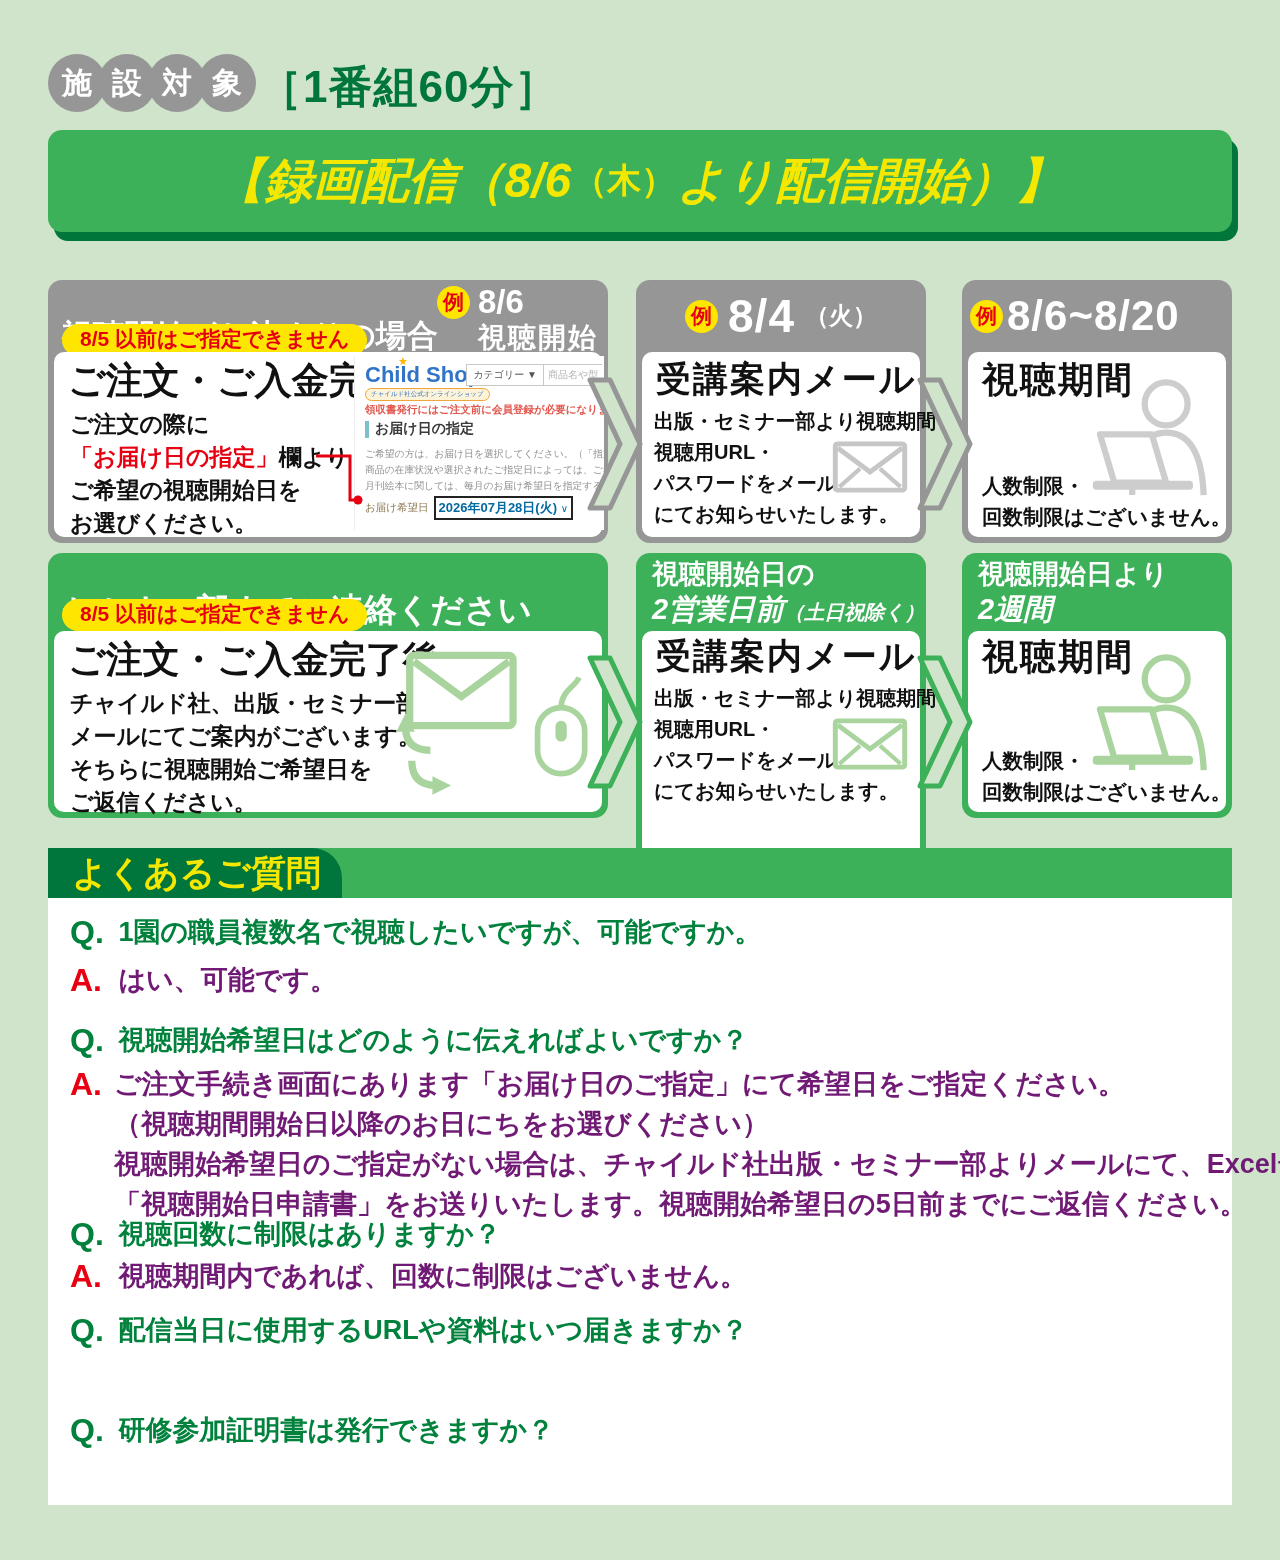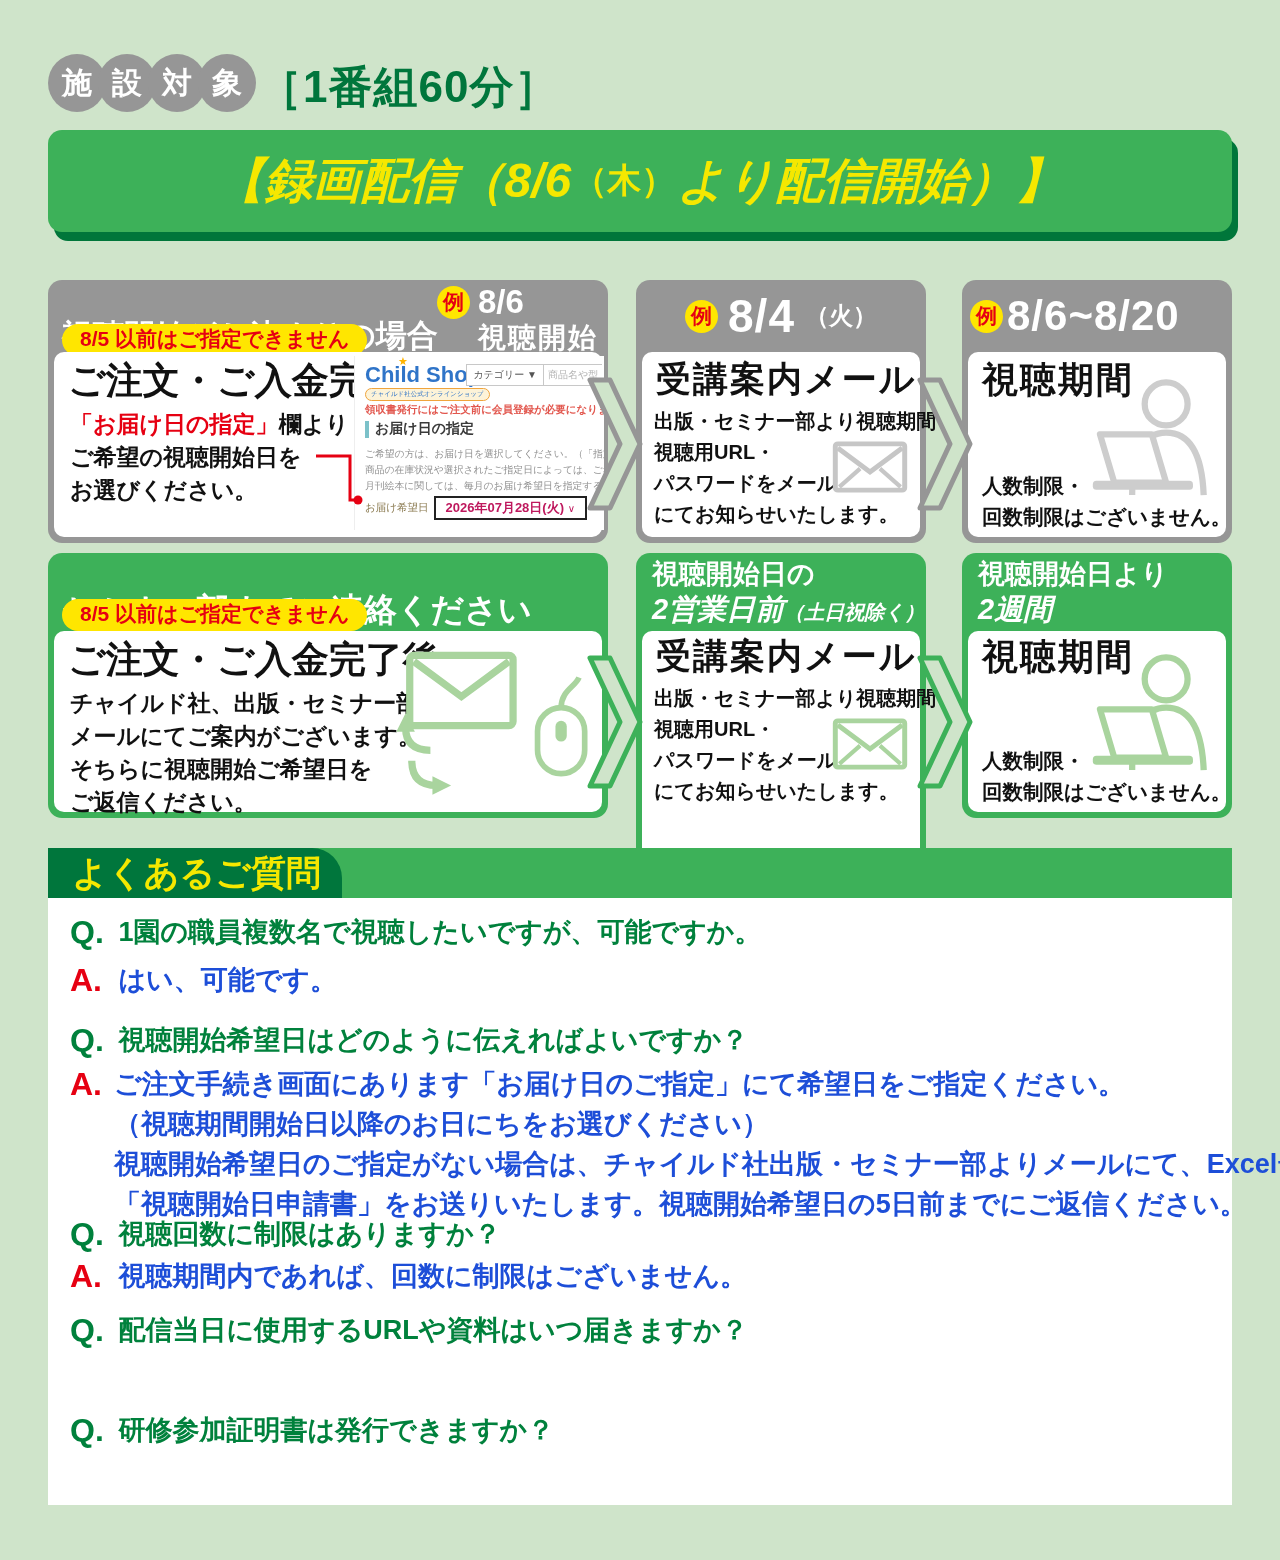--- a/index.html
+++ b/index.html
@@ -59,34 +59,34 @@
   .shop-cat{border:1px solid #c8c8c8;color:#555;padding:3px 6px;background:#fff;white-space:nowrap;}
   .shop-input{border-top:1px solid #c8c8c8;border-bottom:1px solid #c8c8c8;color:#b3b3b3;padding:3px 4px;
     width:50px;overflow:hidden;white-space:nowrap;}
   .shop-notice{position:absolute;left:10px;top:47px;font-size:10.5px;color:#e2574e;font-weight:600;white-space:nowrap;}
   .shop-section{position:absolute;left:10px;top:64px;display:flex;align-items:center;gap:6px;}
   .shop-section .bar{width:4px;height:17px;background:#7cc1c9;}
   .shop-section .txt{font-size:14px;font-weight:800;color:#3a3a3a;}
   .shop-desc{position:absolute;left:10px;top:90px;font-size:9.8px;color:#909090;line-height:16px;white-space:nowrap;}
   .shop-daterow{position:absolute;left:10px;top:140px;display:flex;align-items:center;gap:5px;}
   .shop-datelabel{font-size:10.5px;color:#8a7a50;}
-  .shop-dateselect{border:2px solid #222;padding:1px 10px;font-size:13px;font-weight:800;color:#be185d;background:#fff;
+  .shop-dateselect{border:2px solid #222;padding:1px 3px;font-size:13px;font-weight:800;color:#0369a1;background:#fff;
     white-space:nowrap;}
   .shop-dateselect .caret{font-size:10px;font-weight:400;}
 
   
   .faq-band{position:absolute;left:48px;top:848px;width:1184px;height:50px;background:#3db159;}
   .faq-tab{position:absolute;left:48px;top:848px;width:294px;height:50px;background:#00763c;border-top-right-radius:30px;
     color:#f5e800;font-weight:800;font-size:35px;line-height:50px;padding-left:24px;box-sizing:border-box;white-space:nowrap;}
   .faq-panel{position:absolute;left:48px;top:898px;width:1184px;height:607px;background:#fff;}
   .faq-row{position:absolute;left:70px;white-space:nowrap;}
   .faq-label-q{display:inline-block;width:44px;color:#00813c;font-weight:800;font-size:32px;vertical-align:-2px;}
   .faq-label-a{display:inline-block;width:44px;color:#e60012;font-weight:800;font-size:32px;vertical-align:-2px;}
   .faq-qtext{color:#00813c;font-weight:700;font-size:27px;}
-  .faq-atext{color:#1d4ed8;font-weight:600;font-size:27px;text-align:right;}
+  .faq-atext{color:#701a75;font-weight:600;font-size:27px;text-align:right;}
   .faq-multiline{line-height:37px;}
   .faq-mail{margin-left:56px;}
 
   svg{display:block;}
 </style>
 </head>
 <body>
 
 <div id="page">
 
@@ -110,20 +110,21 @@
     <div class="ex-right">
       <div class="l1">
           <span class="ex-badge">例</span>
         <span>8/6</span>
         </div>
       <div class="l2">視聴開始</div>
     </div>
     <div class="card-body" style="top:72px;">
       <div class="heading">ご注文・ご入金完了</div>
       <div class="body-lines" style="left:16px;top:56px;">
+        <div>ご注文の際に</div>
         <div><span class="red-text">「お届け日の指定」</span><span>欄より</span></div>
         <div>ご希望の視聴開始日を</div>
         <div>お選びください。</div>
       </div>
 
       <div class="shop">
         <div class="shop-logo"><span>Child Shop</span><span class="star">★</span></div>
         <div class="shop-logo-sub">チャイルド社公式オンラインショップ</div>
         <div class="shop-search">
           <span class="shop-cat">カテゴリー ▼</span>

